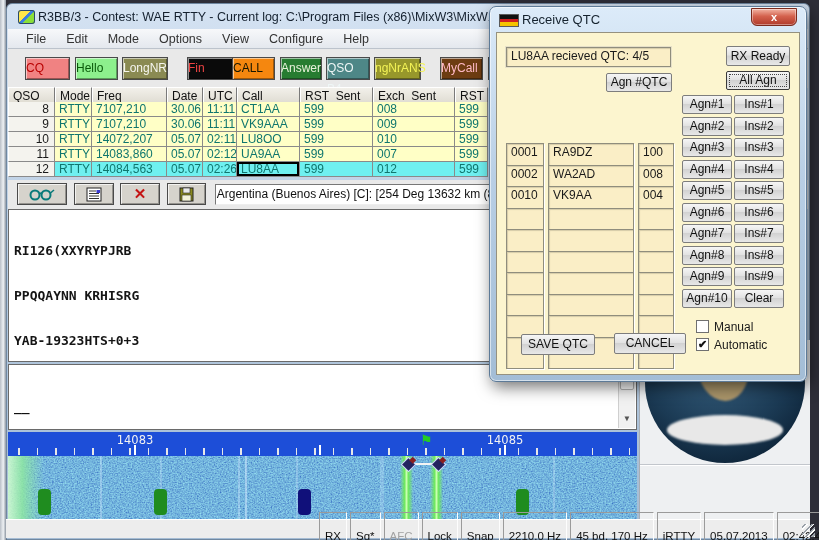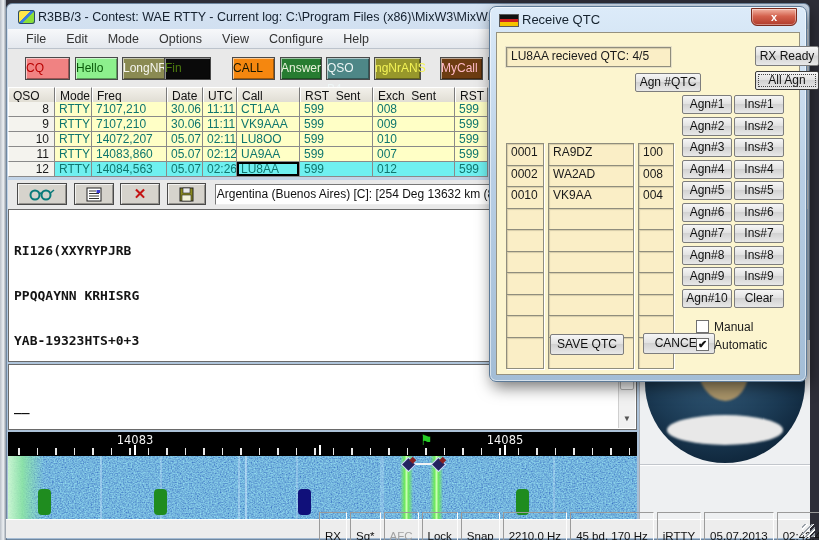--- a/index.html
+++ b/index.html
@@ -65,21 +65,21 @@
     line-height:15px;color:#101010;white-space:pre;}
   .scrollbar{position:absolute;right:1px;top:1px;bottom:1px;width:17px;background:#f1f1f1;
     border-left:1px solid #cfcfcf;}
   .sb-thumb{position:absolute;left:1px;top:2px;width:14px;height:22px;background:#fdfdfd;
     border:1px solid #b4b4b4;border-radius:2px;}
   .sb-down{position:absolute;left:1px;bottom:2px;width:14px;height:13px;font-size:8px;
     color:#555;text-align:center;line-height:12px;}
 
   
   .waterfall{position:absolute;left:8px;top:432px;width:629px;height:87px;}
-  .ruler{position:absolute;left:0;top:0;width:100%;height:24px;background:#000000;overflow:hidden;}
+  .ruler{position:absolute;left:0;top:0;width:100%;height:24px;background:#1d4ed8;overflow:hidden;}
   .freq-label{position:absolute;top:1px;width:44px;text-align:center;color:#f2f2f2;
     font-size:11.5px;font-family:"DejaVu Sans",sans-serif;}
   .tickrow{position:absolute;left:2px;right:0;top:16px;height:7px;
     background:repeating-linear-gradient(90deg,transparent 0 8.2px,#e8e8e8 8.2px 9.7px,transparent 9.7px 18.5px);}
   .majortick{position:absolute;top:13px;width:2px;height:10px;background:#fff;}
   .flag{position:absolute;top:0px;font-size:14px;color:#25cc25;line-height:16px;}
   .spectro{position:absolute;left:0;top:24px;width:100%;height:63px;background:#2a6cc8;overflow:hidden;}
   .wf-noise{position:absolute;inset:0;width:100%;height:100%;opacity:.9;}
   .streak{position:absolute;top:0;bottom:0;width:2px;background:#cfe8ff;opacity:.4;}
   .leftglow{position:absolute;left:0;top:0;bottom:0;width:36px;
@@ -131,21 +131,21 @@
     background:linear-gradient(180deg,#f2b4a4,#d4624e 45%,#b03a2a);border:1px solid #7c2a1c;
     color:#fff;font-size:11px;font-weight:bold;text-align:center;line-height:16px;
     box-shadow:inset 0 0 0 1px rgba(255,255,255,.4);}
   .dlg-client{position:absolute;left:6px;right:6px;top:25px;bottom:6px;background:#fcf5cf;
     border:1px solid #95917f;}
   .qfield{position:absolute;background:#faeec6;border:1px solid #8f8d7d;
     box-shadow:inset 1px 1px 1px rgba(0,0,0,.15),1px 1px 0 #fff;
     font-size:12px;color:#1a1a1a;padding:1px 4px 0;white-space:nowrap;overflow:hidden;}
   .dbtn{background:linear-gradient(180deg,#f6f6f6,#e2e2e2 45%,#d2d2d2 50%,#e8e8e8);
     border:1px solid #7d7d7d;border-radius:2px;font-size:12px;color:#111;text-align:center;}
-  .dbtn.abs{position:absolute;margin-left:29px;}
+  .dbtn.abs{position:absolute;}
   .focus-dotted{outline:1px dotted #444;outline-offset:-4px;border-color:#3a3a3a;}
   .qrows,.agncol,.inscol{position:absolute;display:flex;flex-direction:column;gap:2.5px;}
   .qrows{left:0;top:62px;}
   .qrow{position:relative;height:19px;width:180px;}
   .qrow .qfield{height:32px;margin-top:48px;}
   .qf-num{left:9px;width:38px;} .qf-call{left:51px;width:86px;} .qf-ser{left:141px;width:36px;}
   .agncol{left:185px;top:62px;} .inscol{left:237px;top:62px;}
   .agncol .dbtn,.inscol .dbtn{width:50px;height:19px;line-height:17px;}
   .savebtn{left:24px;top:301px;width:74px;height:21px;line-height:19px;}
   .cancelbtn{left:117px;top:300px;width:72px;height:21px;line-height:19px;}
@@ -172,21 +172,21 @@
     <span class="menu-item">Options</span>
     <span class="menu-item">View</span>
     <span class="menu-item">Configure</span>
     <span class="menu-item">Help</span>
   </div>
 
   <div class="macrorow">
     <div class="mbtn" style="left:17px;width:45px;background:#f08282;color:#b80000">CQ</div>
     <div class="mbtn" style="left:67px;width:43px;background:#8df08d;color:#0a5a0a">Hello</div>
     <div class="mbtn" style="left:114px;width:46px;background:#8a8a52;color:#f6f6ee">LongNR</div>
-    <div class="mbtn" style="left:156px;width:47px;background:#0a0a0a;color:#4d7c0f">Fin</div>
+    <div class="mbtn" style="left:179px;width:47px;background:#0a0a0a;color:#ef4444">Fin</div>
     <div class="mbtn" style="left:224px;width:43px;background:#f5870f;color:#161600">CALL</div>
     <div class="mbtn" style="left:272px;width:42px;background:#277c31;color:#e8f2da">Answer</div>
     <div class="mbtn" style="left:318px;width:44px;background:#4e8787;color:#eef6f6">QSO B4</div>
     <div class="mbtn" style="left:366px;width:47px;background:#97972b;color:#f3f356">ngNrANS</div>
     <div class="mbtn" style="left:432px;width:43px;background:#6d3c12;color:#ffb9c6">MyCall</div>
     <div class="mbtn" style="left:480px;width:26px;background:#1d8a2a;color:#ffffff">A</div>
   </div>
 
   <div class="logtable">
     <div class="h">QSO</div>

